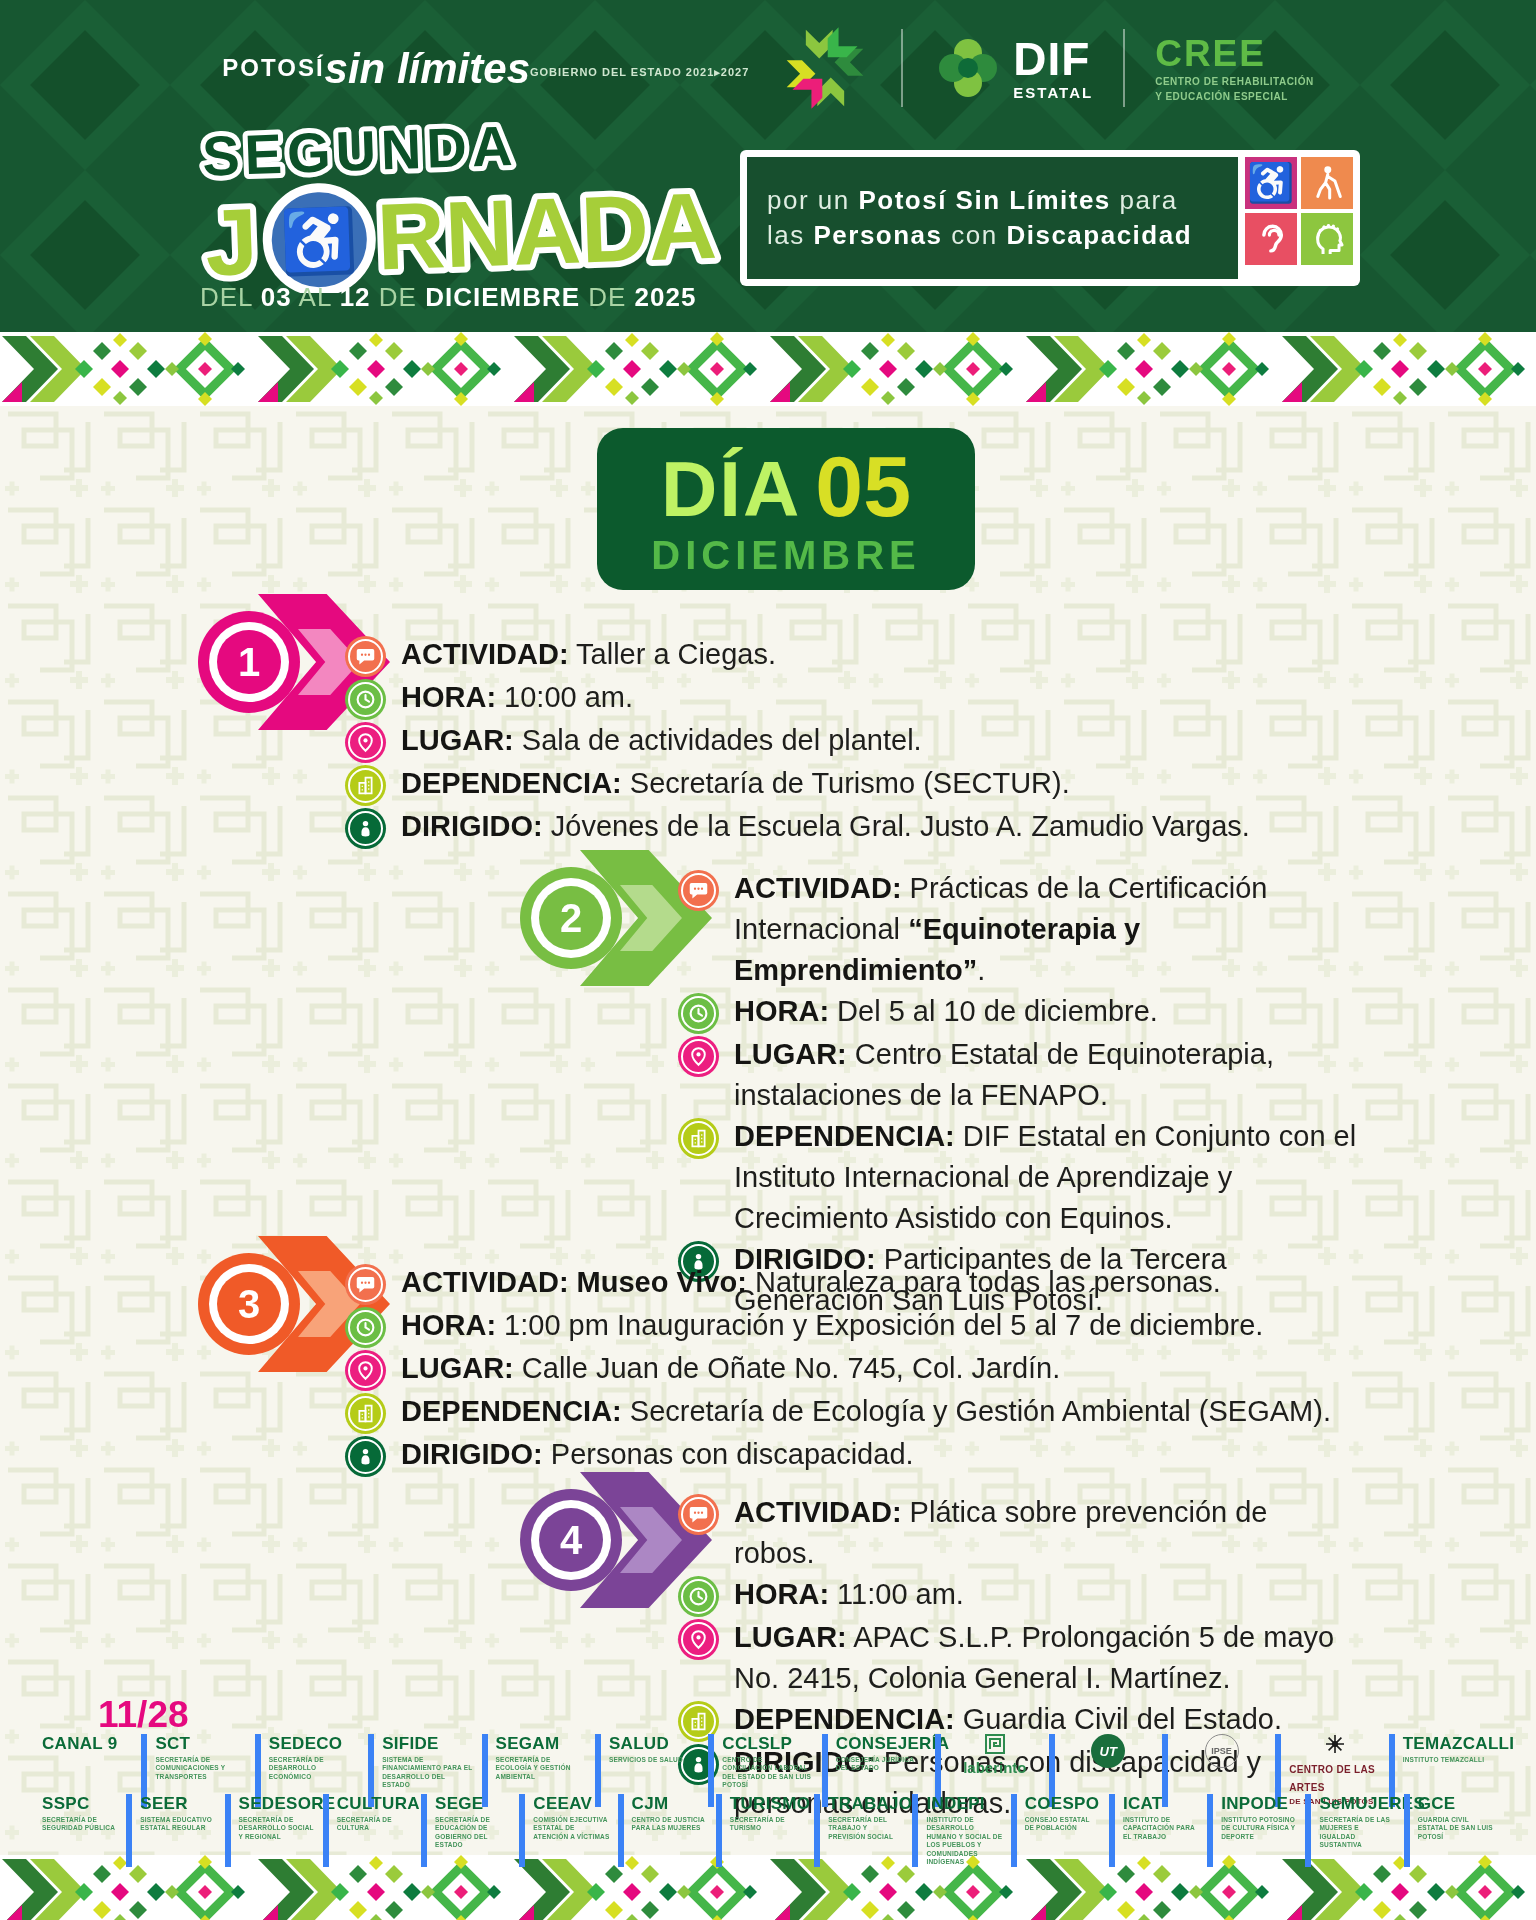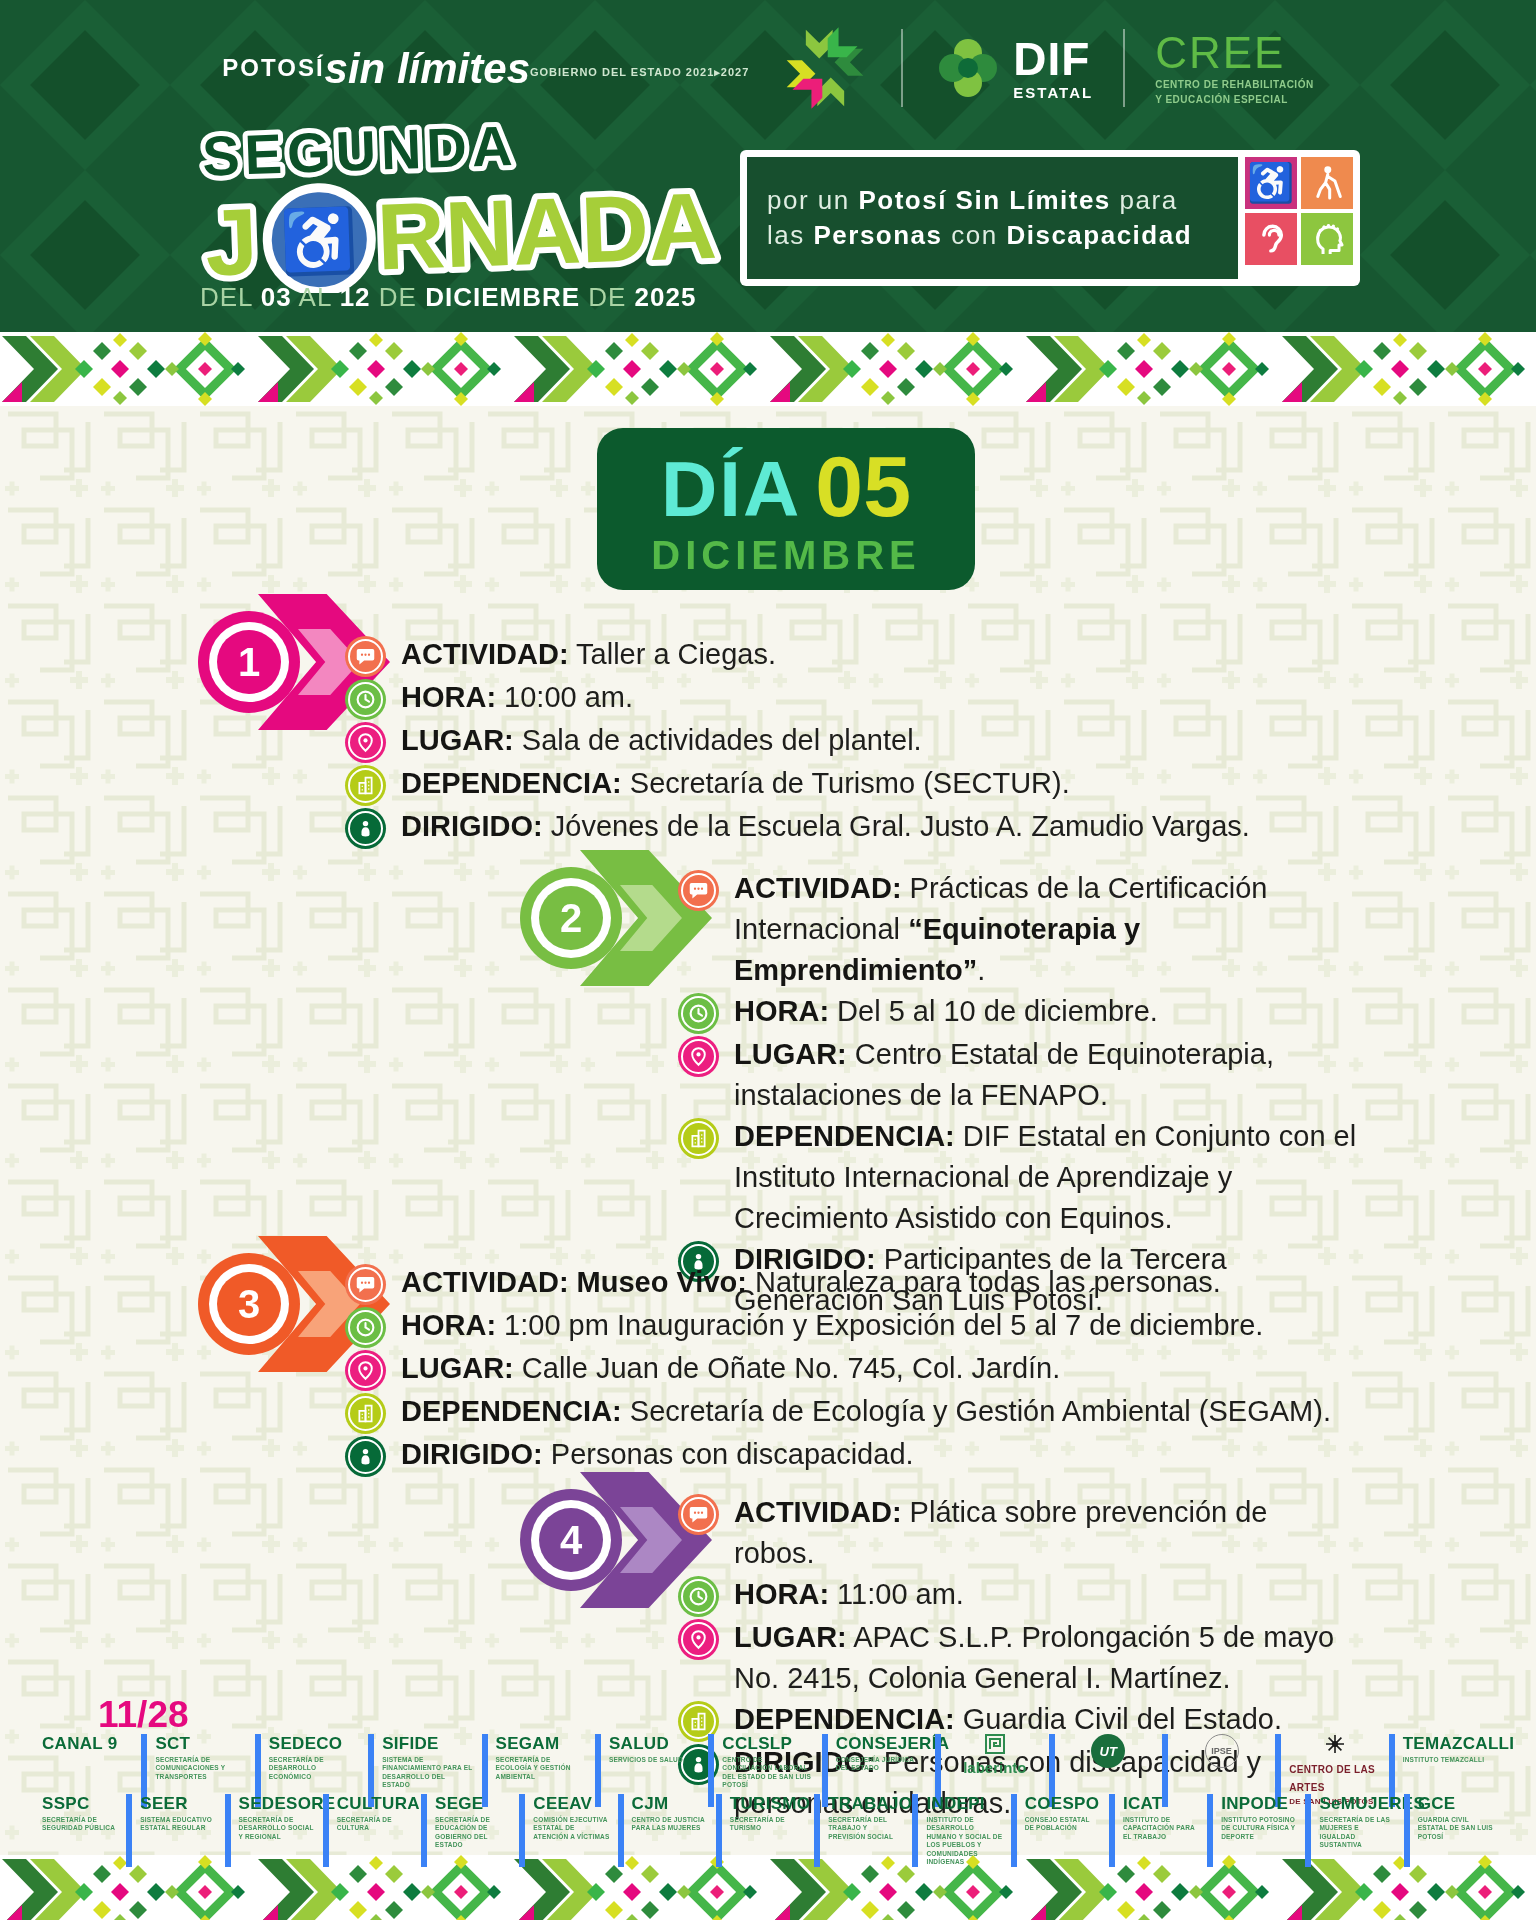--- a/index.html
+++ b/index.html
@@ -15,21 +15,21 @@
   .plogo{display:flex;flex-direction:row;align-items:center;color:#fff;line-height:1;}
   .plogo .p1{font-size:24px;font-weight:800;letter-spacing:2px;}
   .plogo .p2{font-size:42px;font-weight:800;font-style:italic;margin-top:2px;}
   .plogo .p3{font-size:11px;font-weight:700;letter-spacing:1px;margin-top:8px;color:#CFE6CF;}
   .vline{width:2px;height:78px;background:rgba(255,255,255,.45);}
   .diflogo{display:flex;align-items:center;gap:10px;}
   .diftext{color:#fff;line-height:1;}
   .diftext .d1{font-size:46px;font-weight:800;letter-spacing:1px;}
   .diftext .d2{font-size:15px;font-weight:700;letter-spacing:2px;margin-top:3px;}
   .creelogo{line-height:1;}
-  .creelogo .c1{font-size:44px;font-weight:400;color:#5FBB46;letter-spacing:2px;}
+  .creelogo .c1{font-size:37px;font-weight:700;color:#5FBB46;letter-spacing:2px;}
   .creelogo .c2{font-size:10px;font-weight:700;color:#8FCB8B;margin-top:5px;letter-spacing:.5px;}
 
   .titleblock{position:absolute;left:180px;top:108px;}
   .dateline{position:absolute;left:200px;top:282px;font-size:26px;letter-spacing:1px;color:#A9D3A4;}
   .dateline b{color:#fff;font-weight:800;}
 
   .tagbox{position:absolute;left:740px;top:150px;width:620px;height:136px;background:#fff;
           border-radius:6px;display:flex;align-items:stretch;padding:7px;box-sizing:border-box;gap:7px;}
   .tagtext{flex:1;background:#174F2E;display:flex;flex-direction:column;justify-content:center;
            padding-left:20px;color:#DFEDE2;font-size:26px;letter-spacing:1.5px;line-height:1.35;}
@@ -48,21 +48,21 @@
   .band-bot{top:1855px;height:65px;}
 
   
   .main{position:absolute;left:0;top:406px;width:1536px;height:1449px;}
   .mainbg{position:absolute;inset:0;}
 
   .daybadge{position:absolute;left:597px;top:22px;width:378px;height:162px;background:#0C5A2D;
             border-radius:26px;display:flex;flex-direction:column;align-items:center;justify-content:center;
             line-height:1;z-index:2;}
   .daybadge .row1{display:flex;align-items:baseline;gap:14px;}
-  .daybadge .dia{font-size:78px;font-weight:800;color:#5eead4;letter-spacing:2px;}
+  .daybadge .dia{font-size:78px;font-weight:800;color:#bef264;letter-spacing:2px;}
   .daybadge .num{font-size:86px;font-weight:800;color:#D8DF25;}
   .daybadge .month{font-size:40px;font-weight:800;color:#54B948;letter-spacing:5px;margin-top:6px;}
 
   
   .nbadge{position:absolute;width:195px;height:136px;z-index:2;}
   .arrow{position:absolute;clip-path:polygon(0 0,52% 0,100% 50%,52% 100%,0 100%,44% 50%);}
   .a1{left:60px;top:0;width:132px;height:136px;background:var(--c);}
   .a2{left:100px;top:35px;width:62px;height:66px;background:var(--cl);}
   .ring{position:absolute;left:0;top:17px;width:102px;height:102px;border-radius:50%;background:var(--c);
         display:flex;align-items:center;justify-content:center;}

